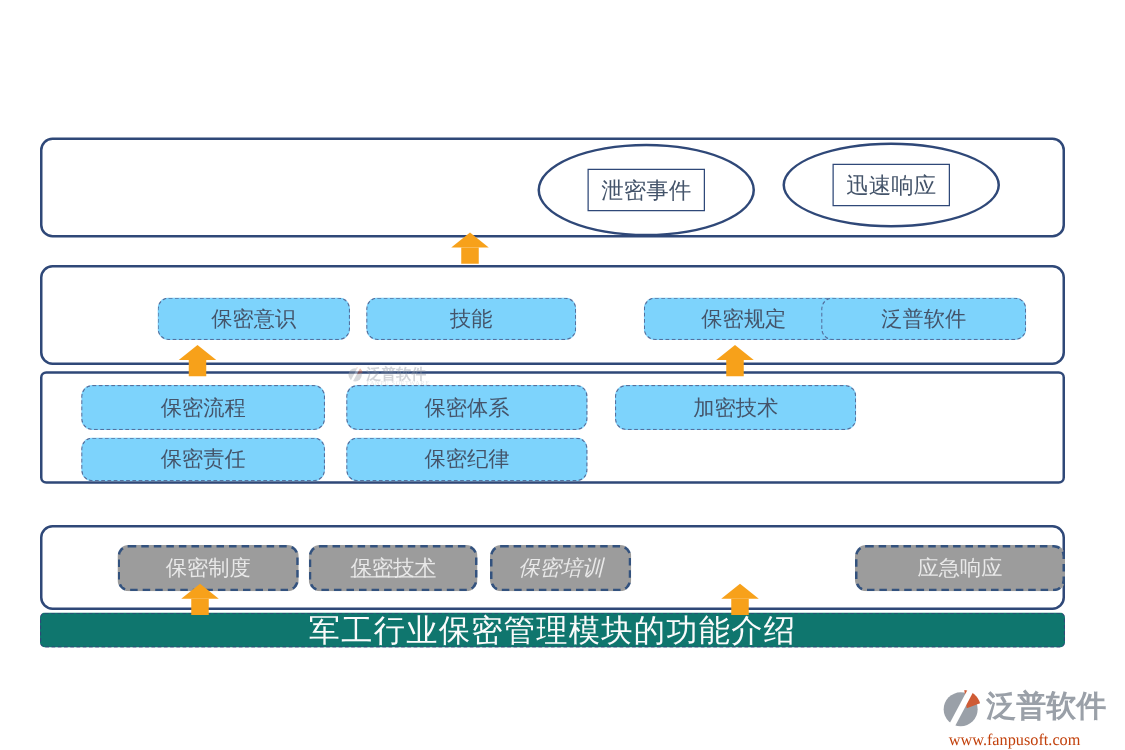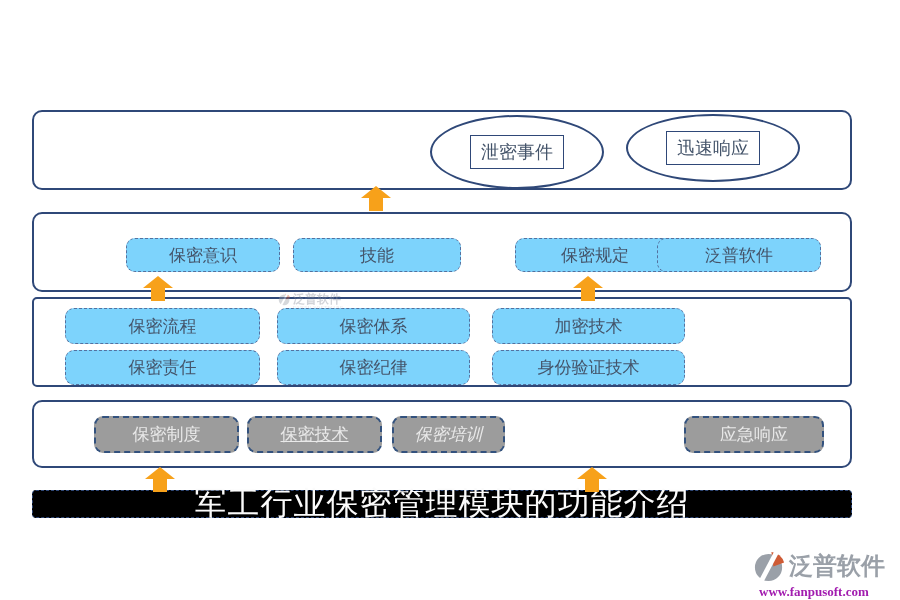--- a/index.html
+++ b/index.html
@@ -13,21 +13,21 @@
   .stage { position:absolute; inset:0; width:900px; height:600px; }
 
   
   .band {
     position:absolute; left:32px; width:820px;
     border:2px solid #2f4878; border-radius:10px; background:#ffffff;
   }
   .band-1 { top:110px; height:80px; }
   .band-2 { top:212px; height:80px; }
   .band-3 { top:297px; height:90px; border-radius:5px;padding-left:10px; }
-  .band-4 { top:400px; height:68px;padding-left:28px; }
+  .band-4 { top:420px; height:68px;padding-left:28px; }
 
   
   .oval {
     position:absolute; border:2px solid #2f4878; border-radius:50%;
     display:flex; align-items:center; justify-content:center; background:#fff;
   }
   .oval-box {
     border:1.5px solid #2f4878; background:#fff;
     padding:4px 10px; font-size:18px; color:#44546a; white-space:nowrap;
   }
@@ -42,23 +42,23 @@
   
   .chip-gray {
     position:absolute; border:2px dashed #33527e; border-radius:9px;
     background:#9c9c9c; color:#e9e9e9; font-size:17px;
     display:flex; align-items:center; justify-content:center; white-space:nowrap;
   }
 
   
   .title-bar {
     position:absolute; left:32px; top:490px; width:820px; height:28px;
-    background:#000000; border:1.6px dashed #2f4878; border-radius:4px;
+    background:#0f766e; border:1.6px dashed #2f4878; border-radius:4px;
     display:flex; align-items:center; justify-content:center;
-    color:#fbfbfb; font-size:32px; letter-spacing:1px; white-space:nowrap;
+    color:#fbfbfb; font-size:25px; letter-spacing:1px; white-space:nowrap;
   }
 
   
   .up-arrow { position:absolute; width:30px; height:25px; z-index:5; }
   .up-arrow .head {
     position:absolute; top:0; left:0; width:0; height:0;
     border-left:15px solid transparent; border-right:15px solid transparent;
     border-bottom:12px solid #f7a11a;
   }
   .up-arrow .stem {
@@ -74,22 +74,22 @@
   .watermark .wm-cn { font-size:12px; color:#8d93a0; font-weight:bold; }
   .watermark .wm-en { font-size:5px; color:#b8bcc4; letter-spacing:.5px; }
 
   
   .brand { position:absolute; left:753px; top:550px; width:140px; }
   .brand-row { display:flex; align-items:center; gap:3px; }
   .brand-name {
     font-size:24px; font-weight:bold; color:#9aa0a8; white-space:nowrap; line-height:1.1;
   }
   .brand-url {
-    margin-top:1px; margin-left:6px; font-size:13px; color:#a21caf;
-    font-family:"Liberation Serif","DejaVu Serif",serif; white-space:nowrap;font-weight:bold;
+    margin-top:1px; margin-left:6px; font-size:13px; color:#c2410c;
+    font-family:"Liberation Serif","DejaVu Serif",serif; white-space:nowrap;
   }
 </style>
 </head>
 <body>
 
 <div class="stage">
 
   <div class="band band-1">
     <div class="oval" style="left:396px; top:3px; width:174px; height:74px;">
       <span class="oval-box">泄密事件</span>
@@ -105,28 +105,27 @@
     <div class="chip" style="left:449px; top:24px; width:160px; height:34px;margin-left:32px;">保密规定</div>
     <div class="chip" style="left:623px; top:24px; width:164px; height:34px;">泛普软件</div>
   </div>
 
   <div class="band band-3">
     <div class="chip" style="left:31px;  top:9px;  width:195px; height:36px;">保密流程</div>
     <div class="chip" style="left:243px; top:9px;  width:193px; height:36px;">保密体系</div>
     <div class="chip" style="left:31px;  top:51px; width:195px; height:35px;">保密责任</div>
     <div class="chip" style="left:458px; top:9px;  width:193px; height:36px;">加密技术</div>
     <div class="chip" style="left:243px; top:51px; width:193px; height:35px;">保密纪律</div>
-    <div class="chip" style="left:458px; top:51px; width:193px; height:35px;">身份验证技术</div>
   </div>
 
   <div class="band band-4">
     <div class="chip-gray" style="left:60px;  top:14px; width:145px; height:37px;">保密制度</div>
     <div class="chip-gray" style="left:213px; top:14px; width:135px; height:37px;text-decoration:underline;">保密技术</div>
     <div class="chip-gray" style="left:358px; top:14px; width:113px; height:37px;font-style:italic;">保密培训</div>
-    <div class="chip-gray" style="left:650px; top:14px; width:140px; height:37px;">应急响应</div>
+    <div class="chip-gray" style="left:650px; top:14px; width:168px; height:37px;">应急响应</div>
   </div>
 
   <div class="title-bar">军工行业保密管理模块的功能介绍</div>
 
   <div class="up-arrow" style="left:361px; top:186px;">
       <div class="head"></div>
       <div class="stem"></div>
     </div>
   <div class="up-arrow" style="left:143px; top:276px;">
       <div class="head"></div>

